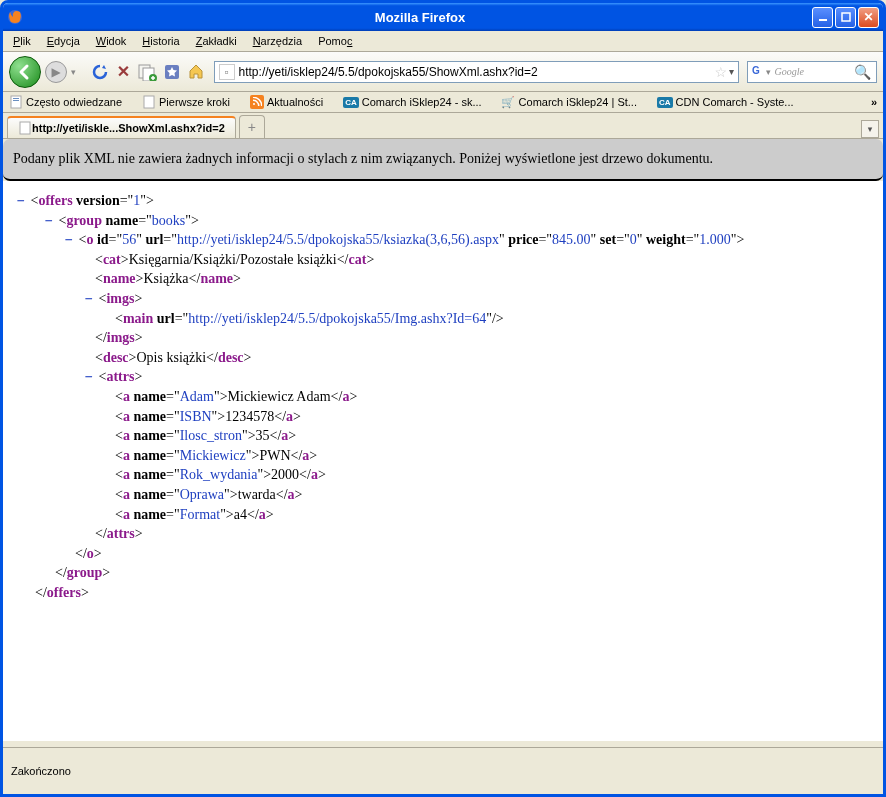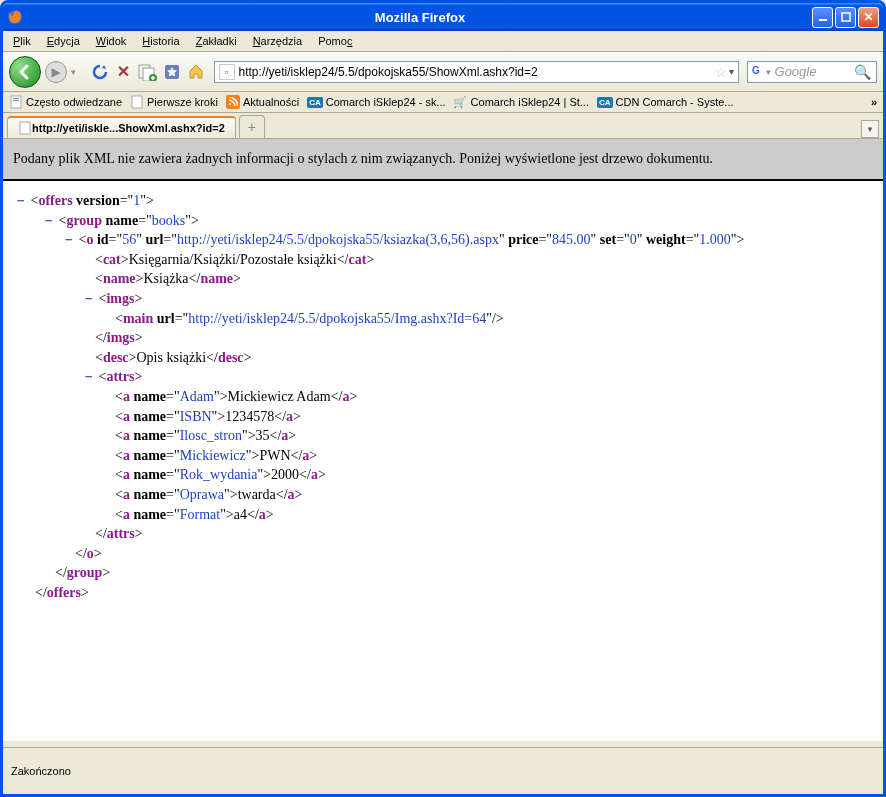--- a/index.html
+++ b/index.html
@@ -46,32 +46,32 @@
 .tb-icon { width: 20px; height: 20px; display:flex;align-items:center;justify-content:center;font-size:16px; }
 .reload { color: #2a63d8; font-weight:bold;}
 .stop { color: #9a3c3c; font-weight:bold;}
 .urlbar { flex:1; display:flex; align-items:center; background:white; border:1px solid #7f9db9; height:22px; padding:0 4px; margin: 0 4px;}
 .urlbar .page-icon { width:16px;height:16px;margin-right:4px;display:flex;align-items:center;justify-content:center;font-size:12px;color:#888;border:1px solid #ccc;}
 .urlbar .url-text { flex:1; font-size:12px; color:#000; }
 .urlbar .star { color:#ccc; font-size:14px; margin:0 2px;}
 .urlbar .dd { color:#555; font-size:10px;}
 .searchbox { width:130px; display:flex; align-items:center; background:white; border:1px solid #7f9db9; height:22px; padding:0 4px;}
 .searchbox .g { width:14px;height:14px;font-size:10px;font-weight:bold;}
-.searchbox .stext { flex:1;color:#999;font-style:italic;font-size:13px;padding-left:4px;}
+.searchbox .stext { flex:1;color:#999;font-style:italic;font-size:10px;padding-left:4px;font-family:Liberation Serif, serif;}
 .searchbox .mag { color:#5a8a5a;font-size:14px;}
-.bookmarkbar { background:#ece9d8; border-bottom:1px solid #aca899; padding:3px 6px; display:flex; align-items:center; gap:8px; font-size:11px;}
+.bookmarkbar { background:#ece9d8; border-bottom:1px solid #aca899; padding:3px 6px; display:flex; align-items:center; gap:20px; font-size:11px;}
 .bm-item { display:flex;align-items:center;gap:3px;}
 .bm-icon { width:14px;height:14px;display:flex;align-items:center;justify-content:center;}
 .ca-badge { background:#1a7aa8;color:white;font-size:8px;font-weight:bold;padding:1px 2px;border-radius:2px;}
 .rss-badge { background:#f58220;color:white;font-size:10px;width:14px;height:14px;border-radius:2px;display:flex;align-items:center;justify-content:center;}
 .tabbar { background:#ece9d8; border-bottom:1px solid #aca899; display:flex; align-items:flex-end; height:26px; padding:0 4px;}
 .tab { background: linear-gradient(#fcfcfc,#ece9d8); border:1px solid #aca899; border-bottom:none; border-radius:4px 4px 0 0; padding:3px 10px; display:flex;align-items:center;font-size:11px;font-weight:bold;margin-right:-1px;border-top:2px solid #f58220;}
 .tab-new { border:1px solid #aca899;border-bottom:none;border-radius:4px 4px 0 0;padding:3px 8px;color:#888;font-size:14px;margin-left:4px;background:#ece9d8;}
 .tab-control-right { margin-left:auto; width:18px;height:18px;border:1px solid #aca899;background:#f5f3eb;display:flex;align-items:center;justify-content:center;font-size:9px;color:#555;}
-.xml-banner { background:#cccccc; border-bottom: 2px solid #000; padding:12px 10px; font-family: "Times New Roman", serif; font-size:14px;}
+.xml-banner { background:#cccccc; border-bottom: 2px solid #000; padding:12px 10px; font-family: "Times New Roman", serif; font-size:14px;border-radius:7px;}
 .xml-view { background:white; padding:10px 12px; font-family:"Times New Roman", serif; font-size:14px; height: 560px; overflow:auto;}
 .xml-line { line-height:1.4; white-space:nowrap;}
 .punct { color:#000; }
 .tagname { color:#8b1a8b; font-weight:bold;}
 .attrname { color:#000; font-weight:bold;}
 .attrval { color:#1e3fc0; }
 .texval { color:#000; }
 .expander { color:#1e3fc0; font-family:monospace; font-size:13px;display:inline-block;width:12px;text-align:center;}
 .statusbar { background:#ece9d8; border-top:1px solid #aca899; padding:17px 8px; font-size:11px; position:absolute;bottom:3px;left:3px;right:3px;}
 </style>

